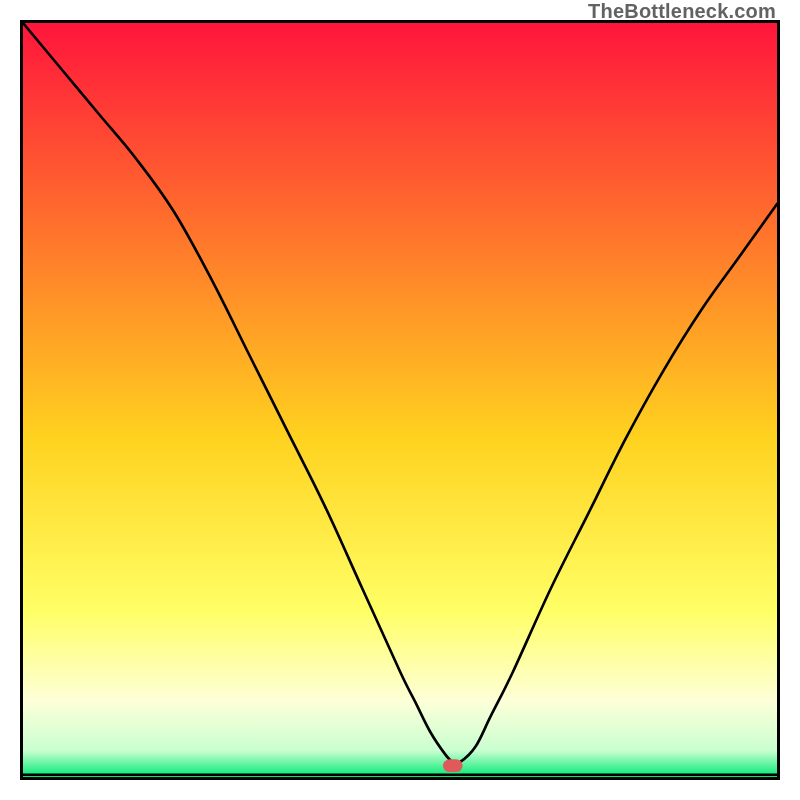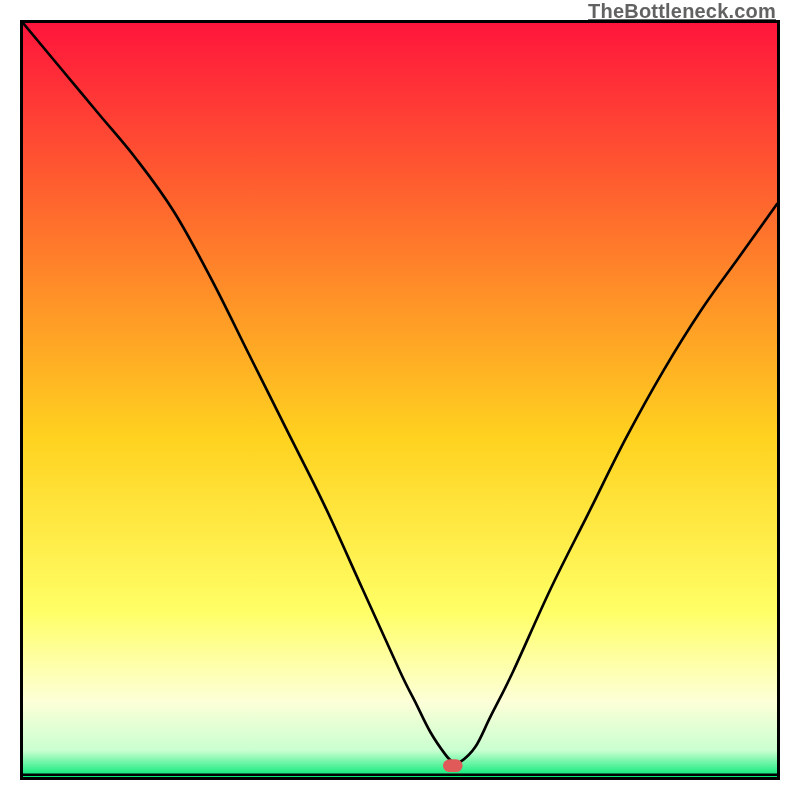--- a/index.html
+++ b/index.html
@@ -29,21 +29,20 @@
     width: 100%;
     height: 100%;
   }
   .watermark {
     position: absolute;
     top: 0;
     right: 24px;
     font: 600 20px Arial, Helvetica, sans-serif;
     color: #626262;
     letter-spacing: 0.2px;
-    text-decoration: underline;
   }
 </style>
 </head>
 <body>
 <div class="frame">
 
   <div class="watermark">TheBottleneck.com</div>
 
   <div class="plot-area">
     <svg class="gradient-bg" viewBox="0 0 100 100" preserveAspectRatio="none">

